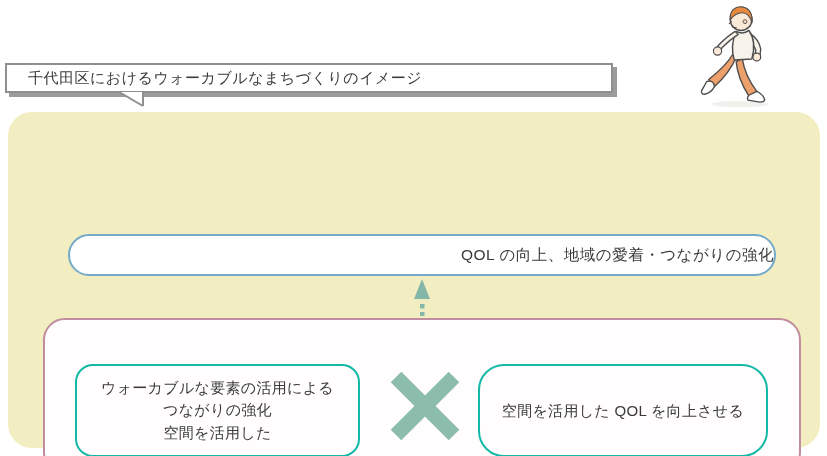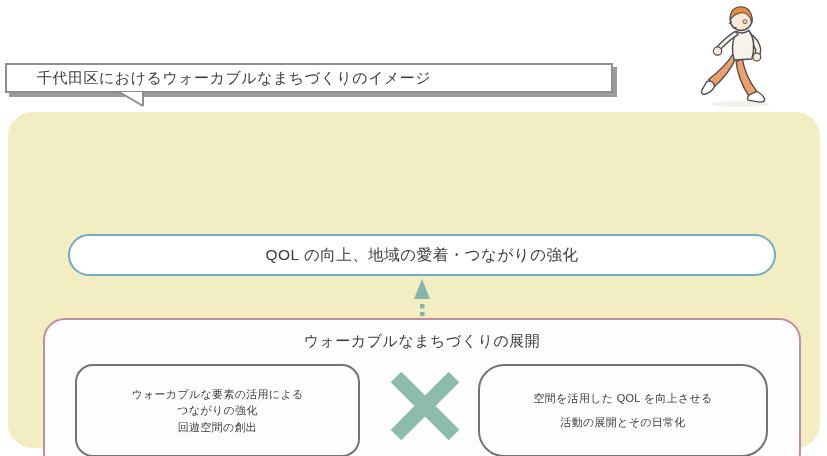--- a/index.html
+++ b/index.html
@@ -19,21 +19,21 @@
   
   .banner {
     position: absolute;
     left: 5px; top: 63px;
     width: 608px; height: 30px;
     background: #ffffff;
     border: 2px solid #8f8f8f;
     box-shadow: 4px 4px 0 0 #9b9b9b;
     display: flex;
     align-items: center;
-    padding-left: 30px;
+    padding-left: 21px;
     font-size: 15px;
     letter-spacing: 0.5px;
     color: #3a3a3a;
     z-index: 3;
   }
   .banner-tail {
     position: absolute;
     left: 118px; top: 92px;
     width: 28px; height: 16px;
     z-index: 4;
@@ -50,21 +50,21 @@
 
   
   .pill {
     position: absolute;
     left: 60px;
     width: 708px; height: 42px;
     background: #ffffff;
     border-radius: 22px;
     display: flex;
     align-items: center;
-    justify-content: center;
+    justify-content: flex-end;
     font-size: 15.5px;
     letter-spacing: 0.5px;
   }
   .pill.outcome { top: 122px; border: 2.5px solid #73a9c9; }
 
   
   .up-arrow { position: absolute; left: 402px; width: 24px; }
   .up-arrow.a1 { top: 166px; height: 38px; }
 
   
@@ -82,27 +82,27 @@
     width: 100%;
     text-align: center;
     font-size: 15px;
     letter-spacing: 0.5px;
   }
   .inner-box {
     position: absolute;
     top: 44px;
     height: 93px;
     background: #fffdfe;
-    border: 2px solid #737373;
+    border: 2px solid #14b8a6;
     border-radius: 18px;
     display: flex;
     flex-direction: column;
     align-items: center;
     justify-content: center;
-    font-size: 11px;
+    font-size: 15px;
     letter-spacing: 0.3px;
     text-align: left;
   }
   .inner-box.left  { left: 30px;  width: 285px; line-height: 1.5; }
   .inner-box.right { left: 433px; width: 290px; line-height: 2.1; border-radius: 26px; }
   .cross-wrap {
     position: absolute;
     left: 343px; top: 49px;
     width: 74px; height: 74px;
   }
@@ -158,33 +158,31 @@
       <span>QOL の向上、地域の愛着・つながりの強化</span>
     </div>
 
     <svg class="up-arrow a1" viewBox="0 0 24 38">
       <polygon points="12,1 20,21 4,21" fill="#84b6a9"></polygon>
       <rect x="10" y="26" width="4.5" height="4.5" fill="#84b6a9"></rect>
       <rect x="10" y="34" width="4.5" height="4.5" fill="#84b6a9"></rect>
     </svg>
 
     <div class="dev-box">
-      <div class="dev-title">ウォーカブルなまちづくりの展開</div>
 
       <div class="inner-box left">
         <span>ウォーカブルな要素の活用による</span>
         <span>つながりの強化</span>
-        <span>回遊空間の創出</span>
+        <span>空間を活用した</span>
       </div>
 
       <svg class="cross-wrap" viewBox="0 0 74 74">
         <line x1="8" y1="8" x2="66" y2="66" stroke="#8cbcab" stroke-width="15"></line>
         <line x1="66" y1="8" x2="8" y2="66" stroke="#8cbcab" stroke-width="15"></line>
       </svg>
 
       <div class="inner-box right">
         <span>空間を活用した QOL を向上させる</span>
-        <span>活動の展開とその日常化</span>
       </div>
     </div>
 
   </div>
 </div>
 
 </body></html>

